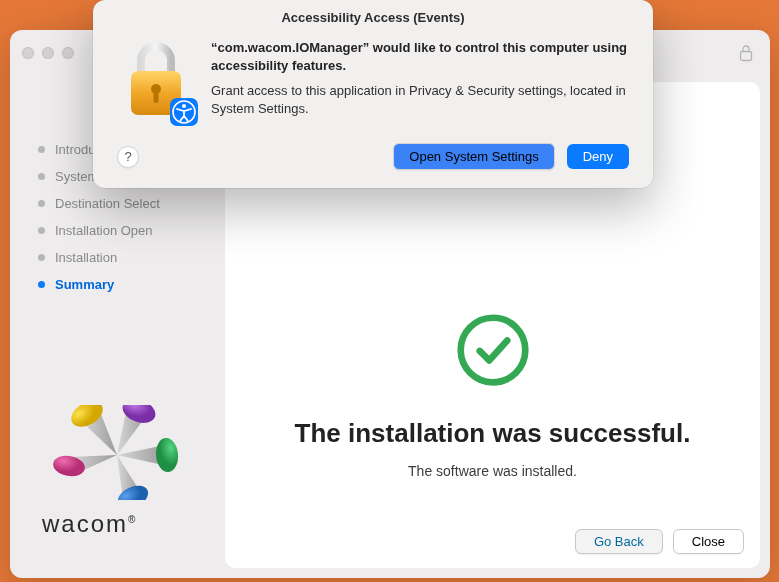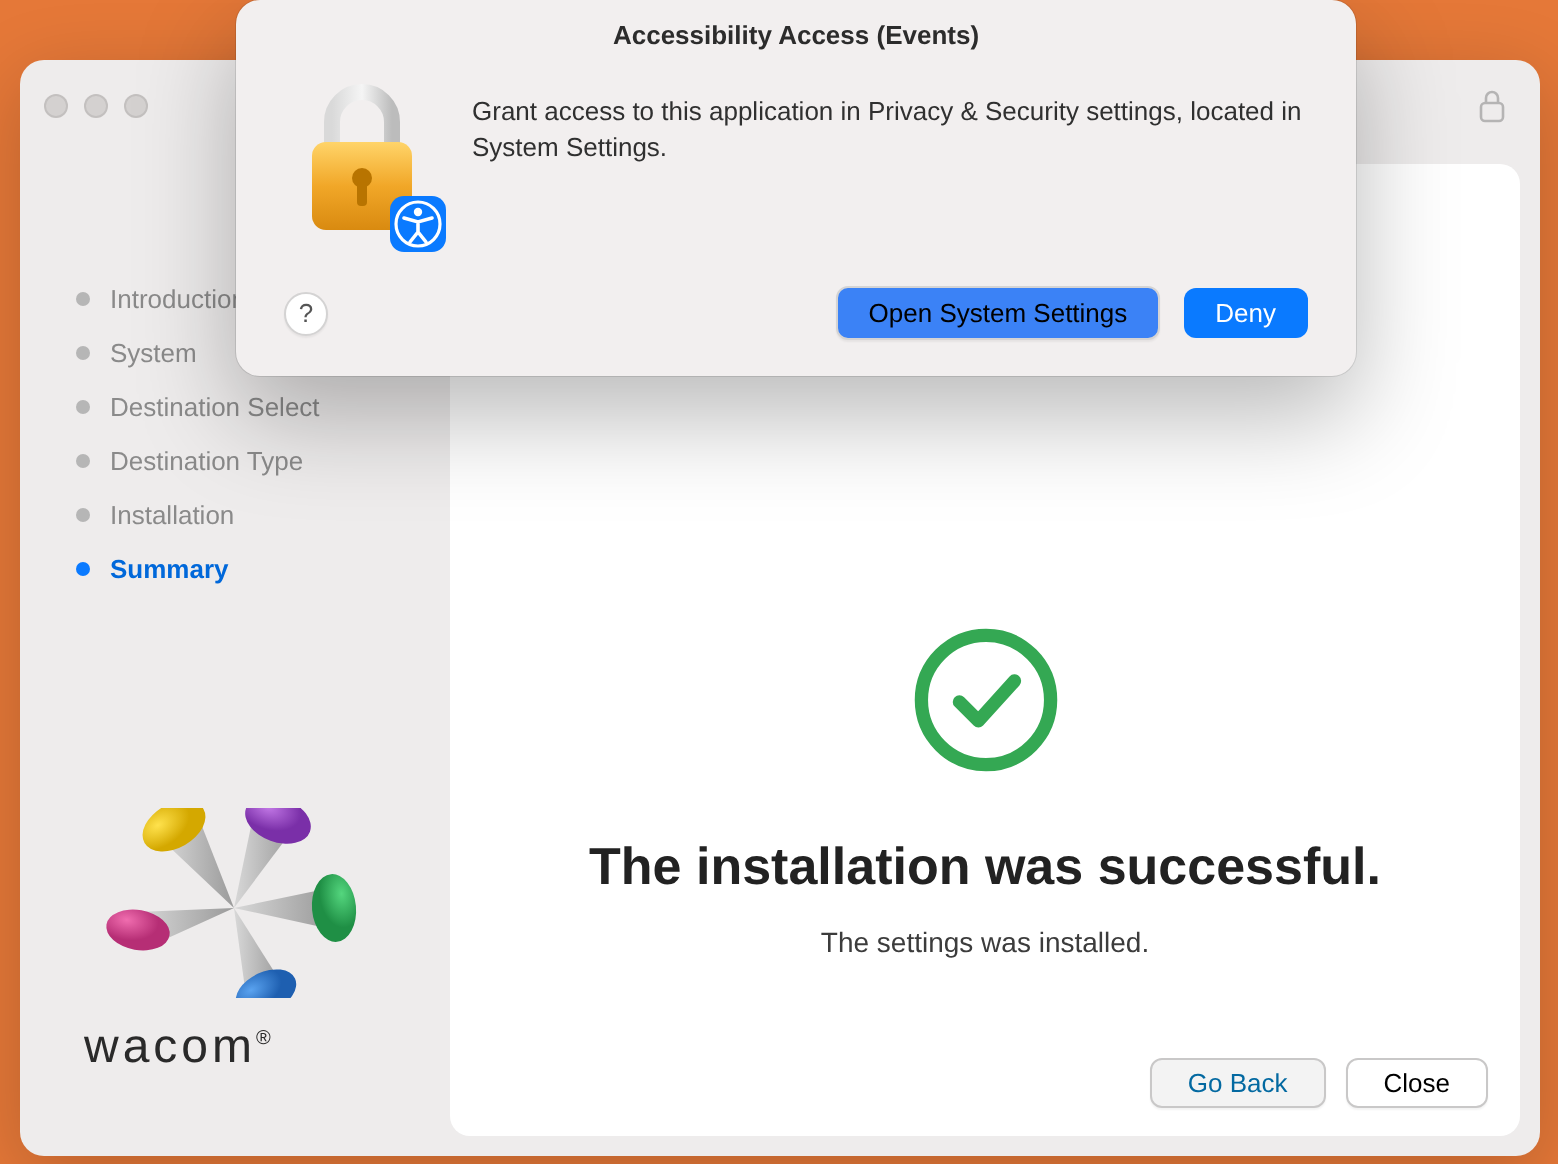--- a/index.html
+++ b/index.html
@@ -85,21 +85,21 @@
       display: flex; gap: 10px;
     }
     .btn {
       font-size: 13px; padding: 4px 18px; border-radius: 6px;
       border: 0.5px solid #c9c8c8; background: #fff; cursor: pointer;
       box-shadow: 0 1px 1px rgba(0,0,0,0.05);
     }
     .btn.disabled { color: #0369a1; background: #f3f3f3; cursor: default; }
     
     .modal-sheet {
-      position: absolute; left: 118px; top: 0; width: 560px;
+      position: absolute; left: 93px; top: 0; width: 560px;
       background: #f2efef; border-radius: 12px;
       box-shadow: 0 20px 50px rgba(0,0,0,0.28), 0 0 0 0.5px rgba(0,0,0,0.1);
       padding: 0 0 18px 0; z-index: 50;
     }
     .modal-title {
       text-align: center; font-size: 13px; font-weight: 700;
       padding: 10px 0 14px; color: #2c2c2c;
     }
     .modal-body { display: flex; padding: 0 24px 0 26px; gap: 18px; }
     .modal-icon-wrap { flex-shrink: 0; width: 74px; height: 84px; position: relative; }
@@ -159,21 +159,21 @@
         <li class="step-item">
             <span class="step-bullet"></span>
             <span>System</span>
           </li>
         <li class="step-item">
             <span class="step-bullet"></span>
             <span>Destination Select</span>
           </li>
         <li class="step-item">
             <span class="step-bullet"></span>
-            <span>Destination Type</span>
+            <span>Installation Open</span>
           </li>
         <li class="step-item">
             <span class="step-bullet"></span>
             <span>Installation</span>
           </li>
         <li class="step-item active">
             <span class="step-bullet"></span>
             <span>Summary</span>
           </li>
       </ul>
@@ -222,21 +222,21 @@
         <div class="logo-text"><span>wacom</span><sup>®</sup></div>
       </div>
     </aside>
 
     <section class="main-panel">
       <svg class="big-check" viewBox="0 0 80 80">
         <circle cx="40" cy="40" r="34"></circle>
         <polyline points="26,41 36,51 55,30"></polyline>
       </svg>
       <div class="success-title">The installation was successful.</div>
-      <div class="success-sub">The settings was installed.</div>
+      <div class="success-sub">The software was installed.</div>
 
       <div class="footer">
         <button class="btn disabled">Go Back</button>
         <button class="btn">Close</button>
       </div>
     </section>
   </div>
 </div>
 
 <div class="modal-sheet">
@@ -262,20 +262,21 @@
         <rect x="34.5" y="52" width="5" height="12" rx="2" fill="#b87400"></rect>
       </svg>
       <svg class="accessibility-badge" viewBox="0 0 30 30">
         <rect x="1" y="1" width="28" height="28" rx="7" fill="#0a7aff"></rect>
         <circle cx="15" cy="15" r="11" fill="none" stroke="#fff" stroke-width="1.6"></circle>
         <circle cx="15" cy="9" r="2.1" fill="#fff"></circle>
         <path d="M8 12 L15 14 L22 12 M15 14 V19 M15 19 L11 24 M15 19 L19 24" stroke="#fff" stroke-width="1.8" stroke-linecap="round" fill="none"></path>
       </svg>
     </div>
     <div class="modal-text">
+      <div class="modal-heading">“com.wacom.IOManager” would like to control this computer using accessibility features.</div>
       <div class="modal-desc">Grant access to this application in Privacy &amp; Security settings, located in System Settings.</div>
     </div>
   </div>
   <div class="modal-actions">
     <div class="help-circle">?</div>
     <button class="mbtn white">Open System Settings</button>
     <button class="mbtn blue">Deny</button>
   </div>
 </div>
 

